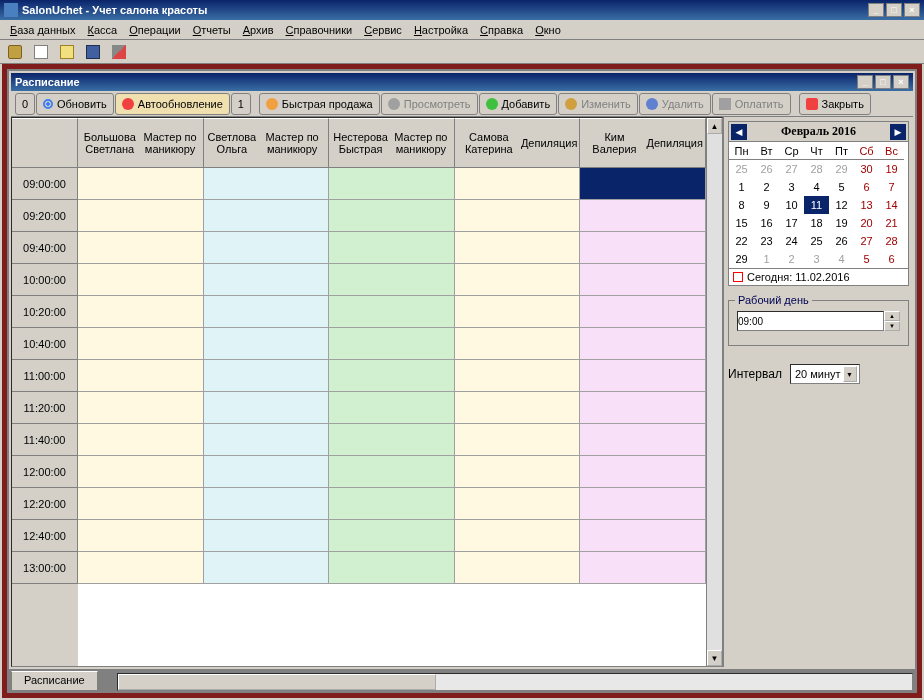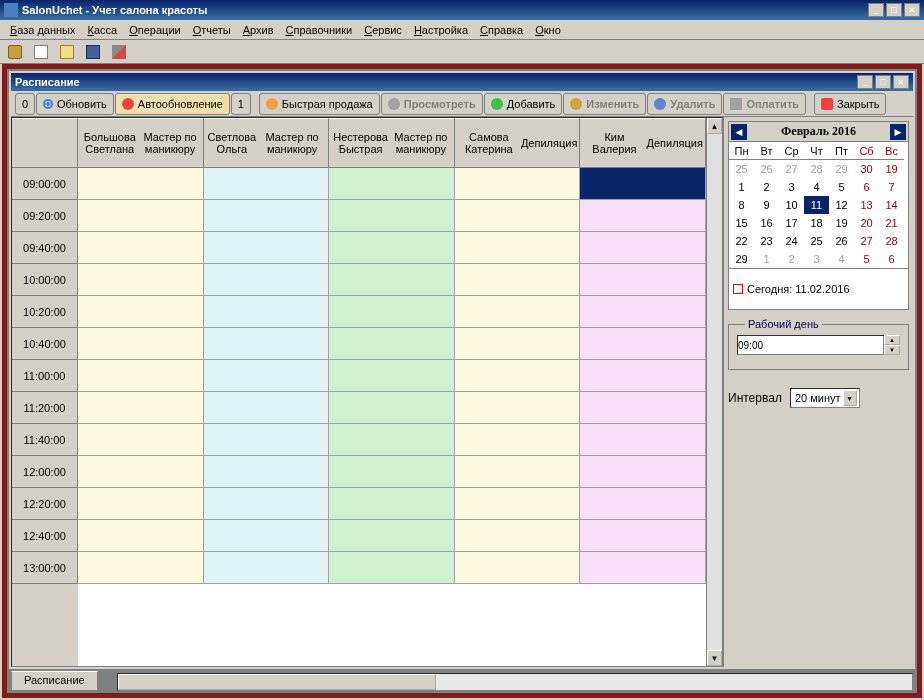--- a/index.html
+++ b/index.html
@@ -105,21 +105,21 @@
   background: #d4d0c8;
   border: 1px solid #808080;
   border-radius: 3px;
   display: flex;
   align-items: center;
   gap: 4px;
   font-size: 11px;
   cursor: pointer;
 }
 .c-btn.active { background: #f0e0b0; }
-.c-btn.disabled { color: #808080; font-weight: bold; }
+.c-btn.disabled { color: #808080; }
 .c-btn .bicn { width: 12px; height: 12px; display: inline-block; border-radius: 50%; }
 .bicn.refresh { background: radial-gradient(circle,#4080f0 40%,transparent 42%); border: 2px solid #4080f0; border-radius: 50%; width:10px; height:10px;}
 .bicn.auto { background: #f04040; border-radius: 50%;}
 .bicn.fast { background: #f0a040; }
 .bicn.view { background: #a0a0a0; }
 .bicn.add { background: #40c040; }
 .bicn.edit { background: #d0a040; }
 .bicn.del { background: #6080d0; }
 .bicn.pay { background: #a0a0a0; border-radius:0;}
 .bicn.close { background: #f04040; border-radius: 2px;}
@@ -228,38 +228,38 @@
   font-size: 11px;
 }
 .cal-dow { font-weight: normal; color: #000; border-bottom: 1px solid #808080;}
 .cal-dow.weekend { color: #a00000; }
 .cal-day { cursor: pointer; }
 .cal-day.other { color: #a0a0a0; }
 .cal-day.weekend { color: #a00000; }
 .cal-day.selected { background: #0a246a; color: white; }
 .cal-today-row {
   border-top: 1px solid #808080;
-  padding: 14px 4px;
+  padding: 2px 4px;
   font-size: 11px;
   display: flex;
   align-items: center;
   gap: 4px;
 }
 .today-box { width: 10px; height: 10px; border: 1px solid #f00; }
 
 .fieldset {
   border: 1px solid #808080;
   margin-top: 14px;
   padding: 10px 8px 8px 8px;
   position: relative;
 }
 .fieldset-legend {
   position: absolute;
   top: -7px;
-  left: 16px;
+  left: 6px;
   background: #d4d0c8;
   padding: 0 3px;
   font-size: 11px;
   color: #000050;
 }
 .spinner {
   display: flex;
   height: 20px;
   margin-bottom: 6px;
 }

